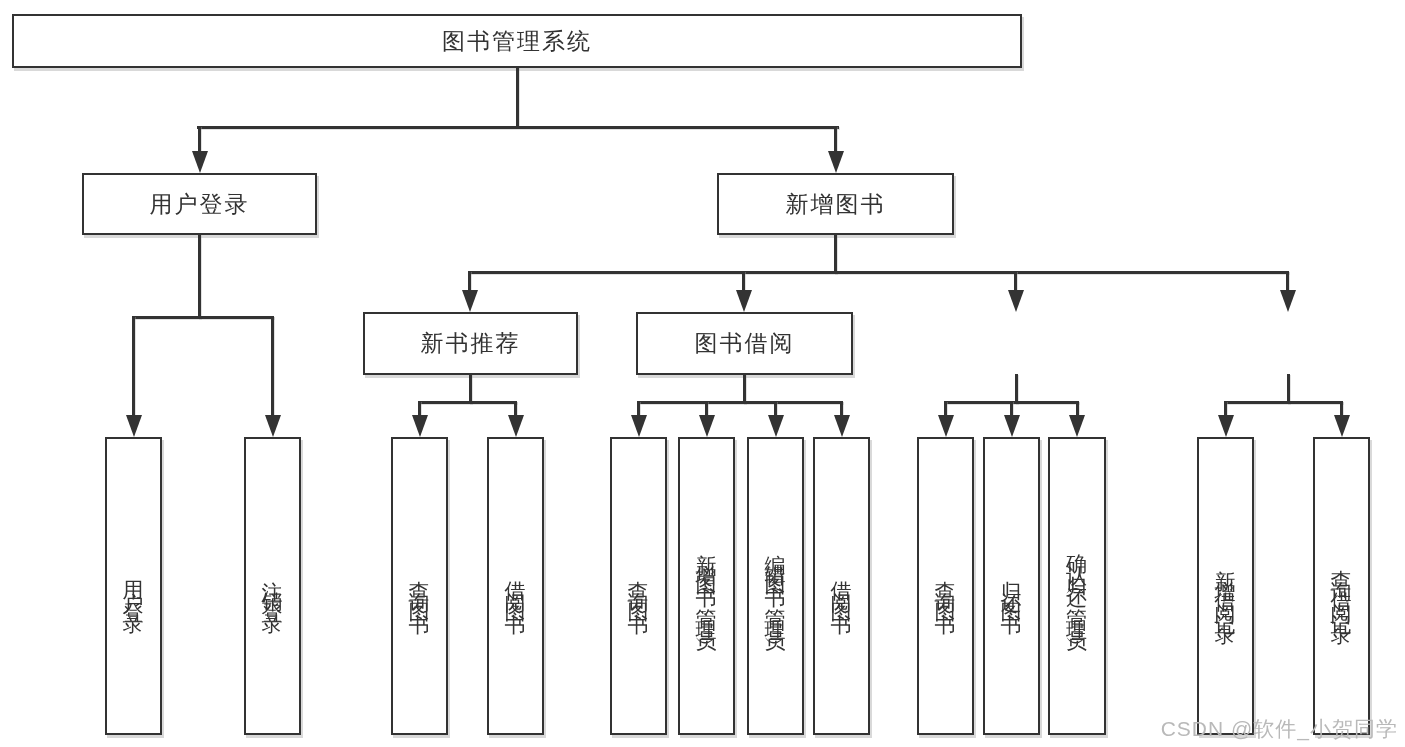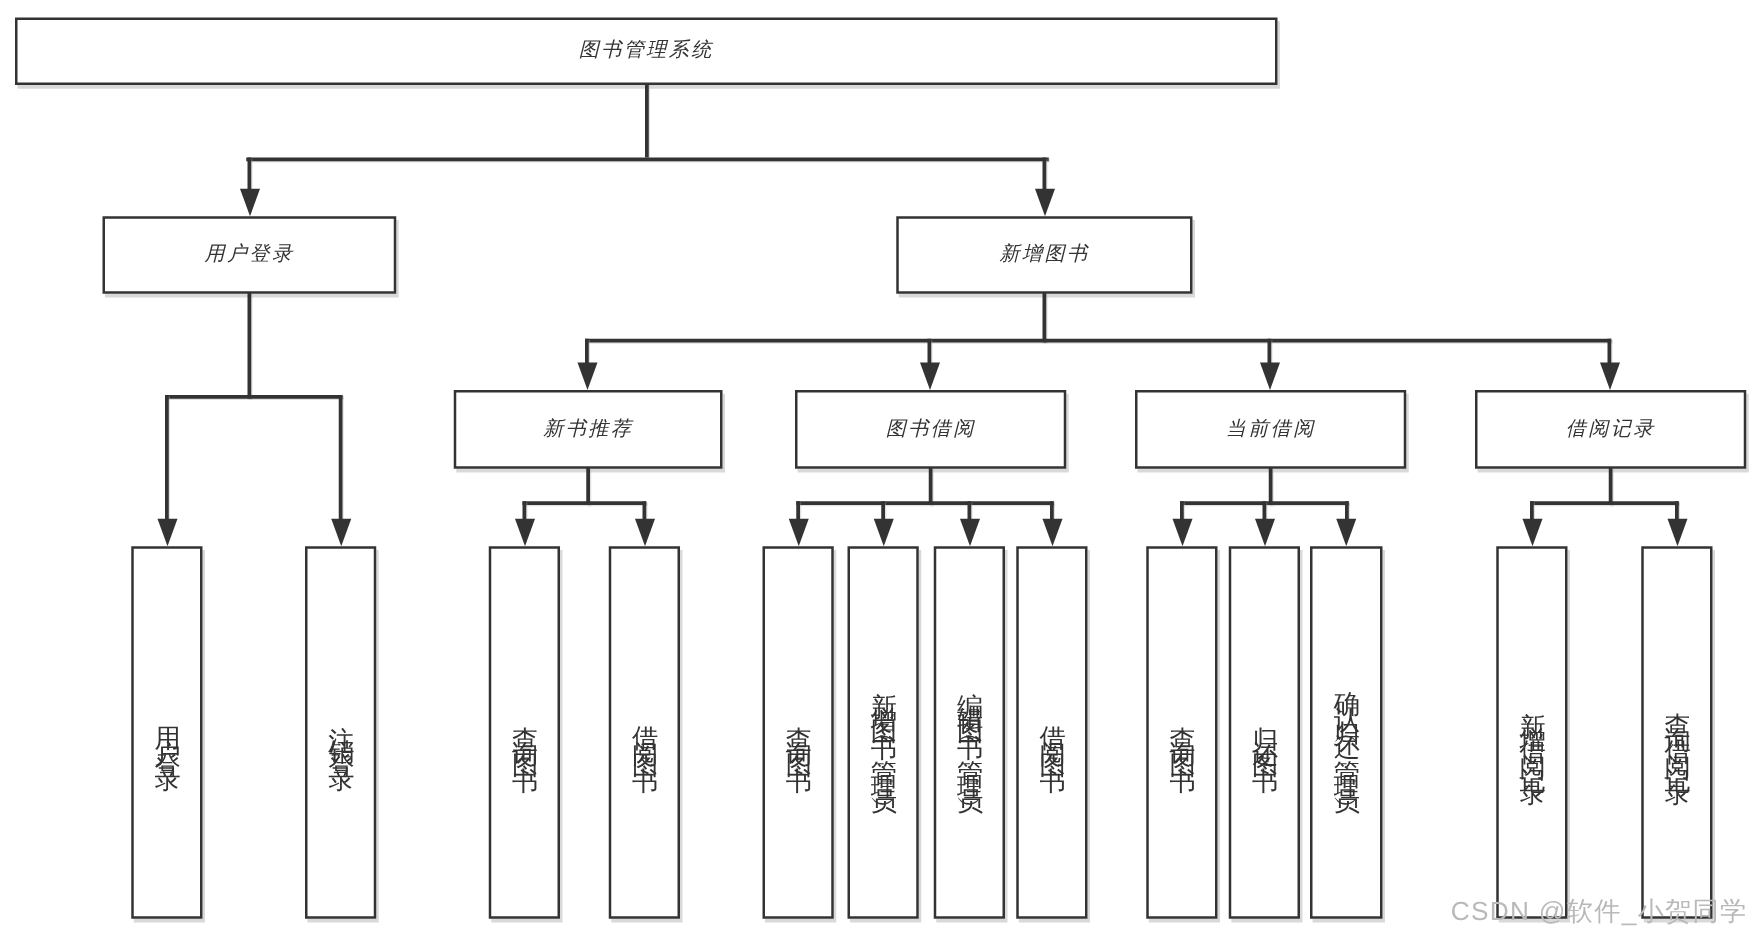--- a/index.html
+++ b/index.html
@@ -6,21 +6,21 @@
   #canvas{
     position:relative;width:1405px;height:747px;background:#ffffff;overflow:hidden;
     font-family:"Liberation Sans","DejaVu Sans",sans-serif;color:#333333;
   }
   .box{
     position:absolute;box-sizing:border-box;border:2.5px solid #333333;background:#ffffff;
     display:flex;align-items:center;justify-content:center;
     box-shadow:2px 3px 0 rgba(160,160,160,0.40);
   }
   .box.h span{
-    font-size:16px;letter-spacing:2px;line-height:1;white-space:nowrap;font-style:italic;
+    font-size:23px;letter-spacing:2px;line-height:1;white-space:nowrap;
   }
   .box.v span{
     writing-mode:vertical-rl;font-size:21px;letter-spacing:11px;line-height:1;
   }
   .vline,.hline{position:absolute;background:#333333;box-shadow:1px 1px 0 rgba(170,170,170,0.35);}
   .arrow{
     position:absolute;width:0;height:0;
     border-left:8px solid transparent;border-right:8px solid transparent;
     border-top:22px solid #333333;
   }
@@ -68,26 +68,20 @@
   <div class="vline" style="left:1014px;top:271px;width:3px;height:21px"></div>
   <div class="arrow" style="left:1007.5px;top:290px"></div>
   <div class="vline" style="left:1286px;top:271px;width:3px;height:21px"></div>
   <div class="arrow" style="left:1279.5px;top:290px"></div>
 
   <div class="box h" style="left:363px;top:312px;width:215px;height:63px">
     <span>新书推荐</span>
   </div>
   <div class="box h" style="left:636px;top:312px;width:217px;height:63px">
     <span>图书借阅</span>
-  </div>
-  <div class="box h" style="left:908px;top:312px;width:217px;height:63px">
-    <span>当前借阅</span>
-  </div>
-  <div class="box h" style="left:1180px;top:312px;width:217px;height:63px">
-    <span>借阅记录</span>
   </div>
 
   <div class="vline" style="left:469px;top:374px;width:3px;height:30px"></div>
   <div class="hline" style="left:418px;top:401px;width:99px;height:3px"></div>
   <div class="vline" style="left:418px;top:401px;width:3px;height:15px"></div>
   <div class="arrow" style="left:411.5px;top:415px"></div>
   <div class="vline" style="left:514px;top:401px;width:3px;height:15px"></div>
   <div class="arrow" style="left:507.5px;top:415px"></div>
 
   <div class="vline" style="left:743px;top:374px;width:3px;height:30px"></div>

